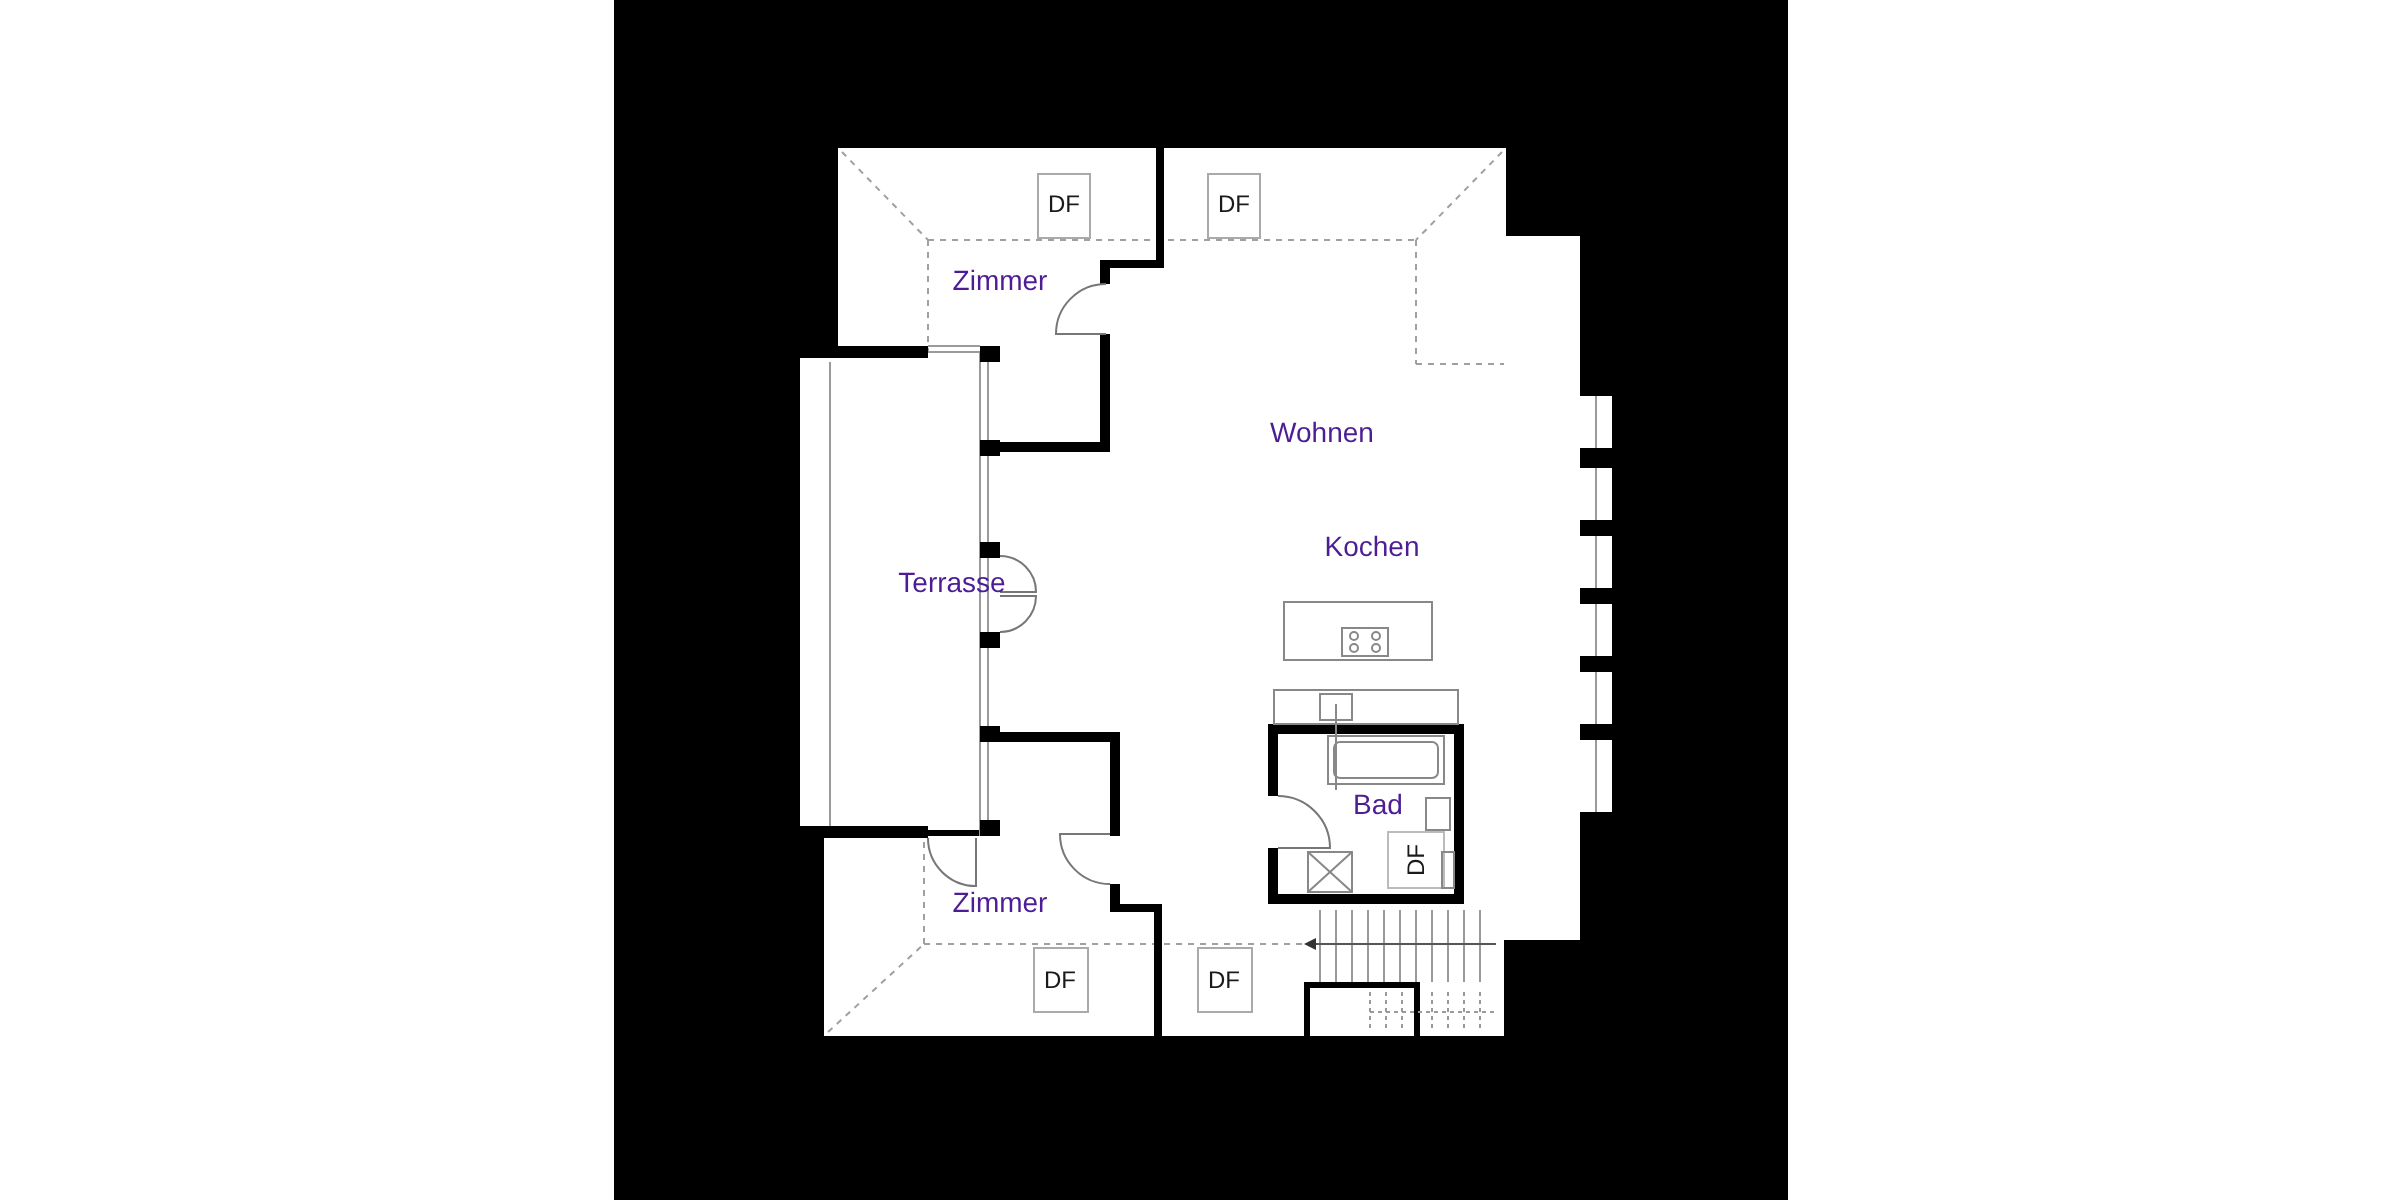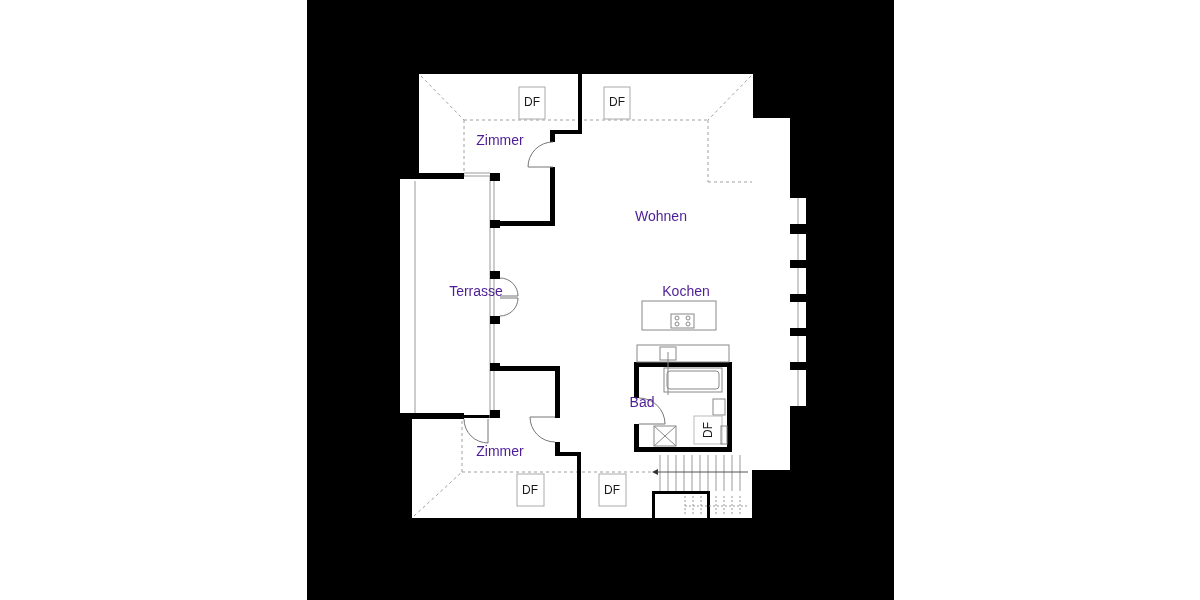--- a/index.html
+++ b/index.html
@@ -163,21 +163,21 @@
     <rect x="519" y="87" width="26" height="32"></rect>
     <rect x="604" y="87" width="26" height="32"></rect>
     <rect x="517" y="474" width="27" height="32"></rect>
     <rect x="599" y="474" width="27" height="32"></rect>
   </g>
 </svg>
 
 <div class="room-label" style="left:500px;top:140px;">Zimmer</div>
 <div class="room-label" style="left:617px;top:216px;margin-left:44px;">Wohnen</div>
 <div class="room-label" style="left:476px;top:291px;">Terrasse</div>
-<div class="room-label" style="left:686px;top:291px;">Kochen</div>
-<div class="room-label" style="left:642px;top:402px;">Bad</div>
+<div class="room-label" style="left:686px;top:273px;">Kochen</div>
+<div class="room-label" style="left:689px;top:402px;">Bad</div>
 <div class="room-label" style="left:500px;top:451px;">Zimmer</div>
 
 <div class="df-label" style="left:532px;top:102px;">DF</div>
 <div class="df-label" style="left:617px;top:102px;">DF</div>
 <div class="df-label" style="left:530px;top:490px;">DF</div>
 <div class="df-label" style="left:612px;top:490px;">DF</div>
 <div class="df-label df-rot" style="left:708px;top:430px;">DF</div>
 
 </body></html>

